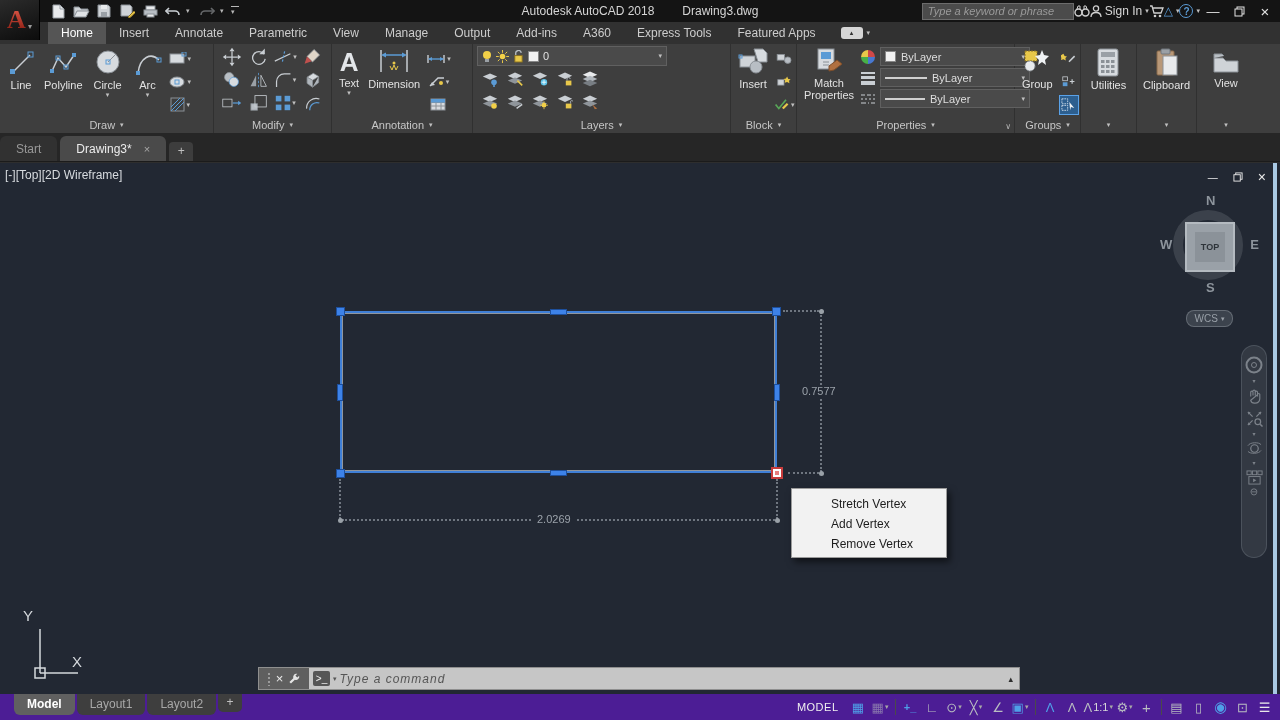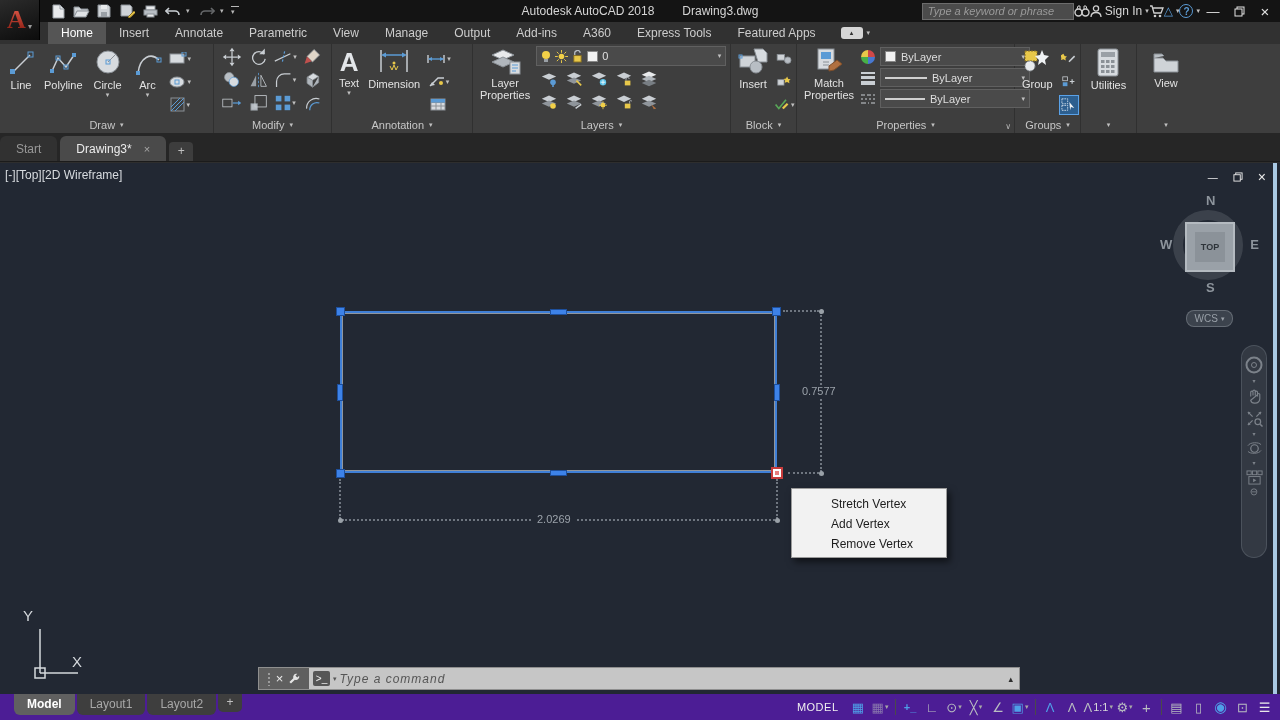--- a/index.html
+++ b/index.html
@@ -454,29 +454,20 @@
       </div>
     </div>
     <div class="plabel">
       <span>Annotation</span>
         <span class="caret">▾</span>
     </div>
   </div>
 
   <div class="panel" style="width:258px">
     <div class="pbody">
-      <div class="bigbtn" style="width:58px">
-        <svg width="32" height="28" viewBox="0 0 32 28">
-            <path d="M14 2l11 5-11 5L3 7z" fill="#e8eaec" stroke="#8a9096"></path>
-            <path d="M14 9l11 5-11 5L3 14z" fill="#b0b6bc" stroke="#8a9096"></path>
-            <rect x="21" y="14" width="10" height="12" fill="#d7dbdf" stroke="#8a9096"></rect>
-            <path d="M23 17h6M23 20h6M23 23h4" stroke="#5b9bd5"></path>
-          </svg>
-        <span style="white-space:pre-line">Layer Properties</span>
-      </div>
       <div class="lright">
         <div class="layercombo">
           <svg width="10" height="13" viewBox="0 0 10 13">
               <circle cx="5" cy="5" r="4" fill="#f2d048"></circle>
               <rect x="3" y="9" width="4" height="3" fill="#9aa0a6"></rect>
             </svg>
           <svg width="13" height="13" viewBox="0 0 14 14">
               <circle cx="7" cy="7" r="3" fill="#f2d048"></circle>
               <path d="M7 0v3M7 11v3M0 7h3M11 7h3M2 2l2 2M10 10l2 2M12 2l-2 2M4 10l-2 2" stroke="#f2d048"></path>
             </svg>
@@ -727,20 +718,35 @@
             <rect x="16" y="22" width="3.5" height="3" fill="#8a9096"></rect>
           </svg>
         <span>Utilities</span>
       </div>
     </div>
     <div class="plabel">
       <span class="caret">▾</span>
     </div>
   </div>
 
+  <div class="panel" style="width:60px">
+    <div class="pbody" style="justify-content:center">
+      <div class="bigbtn">
+        <svg width="26" height="30" viewBox="0 0 26 30">
+            <rect x="3" y="3" width="17" height="24" rx="1" fill="#b89878" stroke="#8a6a4a"></rect>
+            <rect x="7" y="1" width="9" height="5" rx="1" fill="#9aa0a6" stroke="#70767c"></rect>
+            <rect x="9" y="8" width="14" height="19" fill="#e8eaec" stroke="#8a9096"></rect>
+          </svg>
+        <span>Clipboard</span>
+      </div>
+    </div>
+    <div class="plabel">
+      <span class="caret">▾</span>
+    </div>
+  </div>
 
   <div class="panel" style="width:58px; border-right:none">
     <div class="pbody" style="justify-content:center">
       <div class="bigbtn">
         <svg width="28" height="28" viewBox="0 0 28 28">
             <path d="M2 24V10h9l3 3h12v11z" fill="#cfd3d7" stroke="#8a9096"></path>
             <path d="M2 10V6h8l2 2" fill="#b8bec4" stroke="#8a9096"></path>
           </svg>
         <span>View</span>
       </div>

